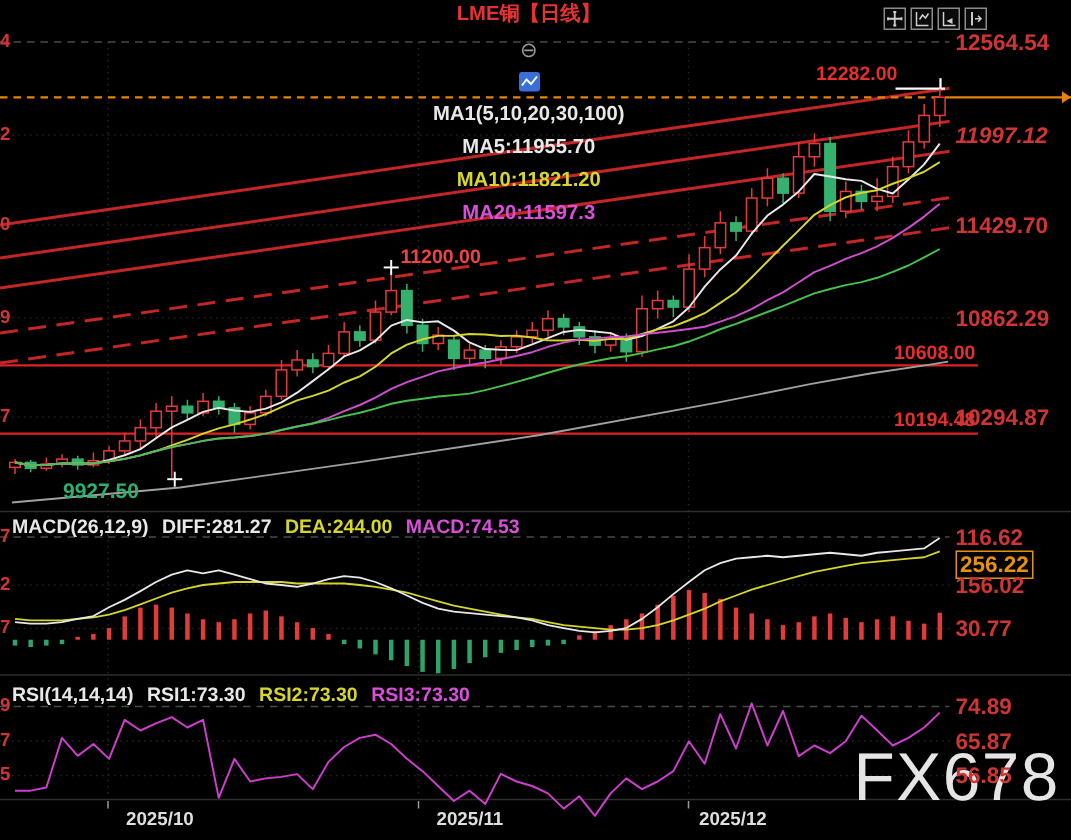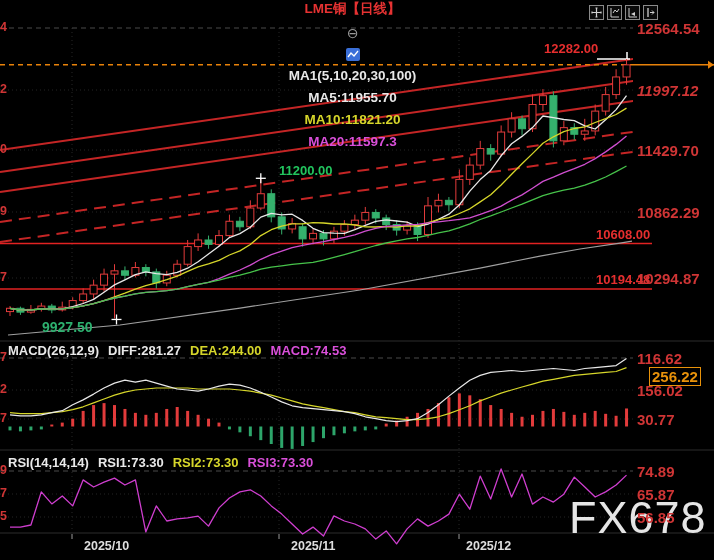--- a/index.html
+++ b/index.html
@@ -9,21 +9,21 @@
   .hdr{position:absolute;left:0;top:0;width:698px;height:26px;z-index:6;display:flex;
        align-items:center;gap:7px;padding-left:7px;box-sizing:border-box;font-size:13.5px;font-weight:700;flex-direction:column;}
   .t-red{color:#e63232;} .t-wht{color:#e8e8e8;} .t-yel{color:#d6d62a;} .t-mag{color:#d94fd9;}
   .t-gray{color:#9a9a9a;font-weight:400;font-size:14px;}
   .mini-chart{width:14px;height:13px;background:#3a6fd8;border-radius:2px;display:inline-block;}
   .toolbar{position:absolute;right:56px;top:5px;display:flex;gap:3px;z-index:7;}
   .tbi{width:15px;height:15px;border:1px solid #8a8a8a;box-sizing:border-box;color:#cfcfcf;
        display:flex;align-items:center;justify-content:center;background:#0a0a0a;}
   .axis-label{position:absolute;left:637px;color:#cf3535;font-size:15px;font-weight:700;z-index:4;white-space:nowrap;}
   .axis-left{position:absolute;left:0px;color:#cf3535;font-size:12.5px;font-weight:700;z-index:4;}
-  .boxed{color:#e8920a;border:1px solid #e8920a;padding:0 2px;background:#000;margin-left:12px;}
+  .boxed{color:#e8920a;border:1px solid #e8920a;padding:0 2px;background:#000;}
   .ann{position:absolute;font-weight:700;font-size:13px;z-index:4;white-space:nowrap;}
   .pane-hdr{position:absolute;left:8px;z-index:5;font-size:13px;font-weight:700;white-space:nowrap;}
   .pane-hdr span{margin-right:9px;}
   .time-label{position:absolute;top:539px;color:#dedede;font-size:12.5px;font-weight:700;z-index:4;white-space:nowrap;}
   .time-current{position:absolute;top:539px;color:#e8940a;font-size:12.5px;font-weight:700;z-index:5;
                 background:#000;padding-left:2px;white-space:nowrap;}
   .watermark{position:absolute;left:569px;top:492px;z-index:3;color:#f2f2f2;font-size:45px;
              font-weight:400;letter-spacing:1px;opacity:.95;}
 </style>
 </head>
@@ -313,21 +313,21 @@
     </span>
     <span class="tbi">
       <svg width="11" height="11">
           <path d="M3 1v9" stroke="#cfcfcf" stroke-width="1.3" fill="none"></path>
           <path d="M5 5.5h4M7 3.5l2 2-2 2" stroke="#cfcfcf" stroke-width="1" fill="none"></path>
         </svg>
     </span>
   </div>
 
   <div class="ann" style="left:544px;top:41px;color:#e62e2e;">12282.00</div>
-  <div class="ann" style="left:279px;top:163px;color:#22c55e;">11200.00</div>
+  <div class="ann" style="left:267px;top:163px;color:#ef4444;">11200.00</div>
   <div class="ann" style="left:42px;top:319px;color:#2db06f;font-size:14px;">9927.50</div>
   <div class="ann" style="left:596px;top:227px;color:#e62e2e;">10608.00</div>
   <div class="ann" style="left:596px;top:272px;color:#e62e2e;">10194.48</div>
 
   <div class="pane-hdr" style="top:343px;">
     <span class="t-wht">MACD(26,12,9)</span><span class="t-wht">DIFF:281.27</span><span class="t-yel">DEA:244.00</span><span class="t-mag">MACD:74.53</span>
   </div>
 
   <div class="pane-hdr" style="top:455px;">
     <span class="t-wht">RSI(14,14,14)</span><span class="t-wht">RSI1:73.30</span><span class="t-yel">RSI2:73.30</span><span class="t-mag">RSI3:73.30</span>

